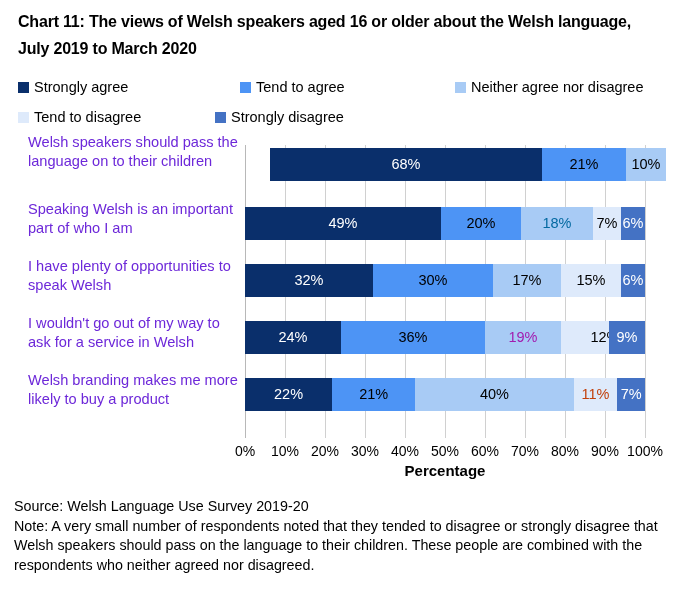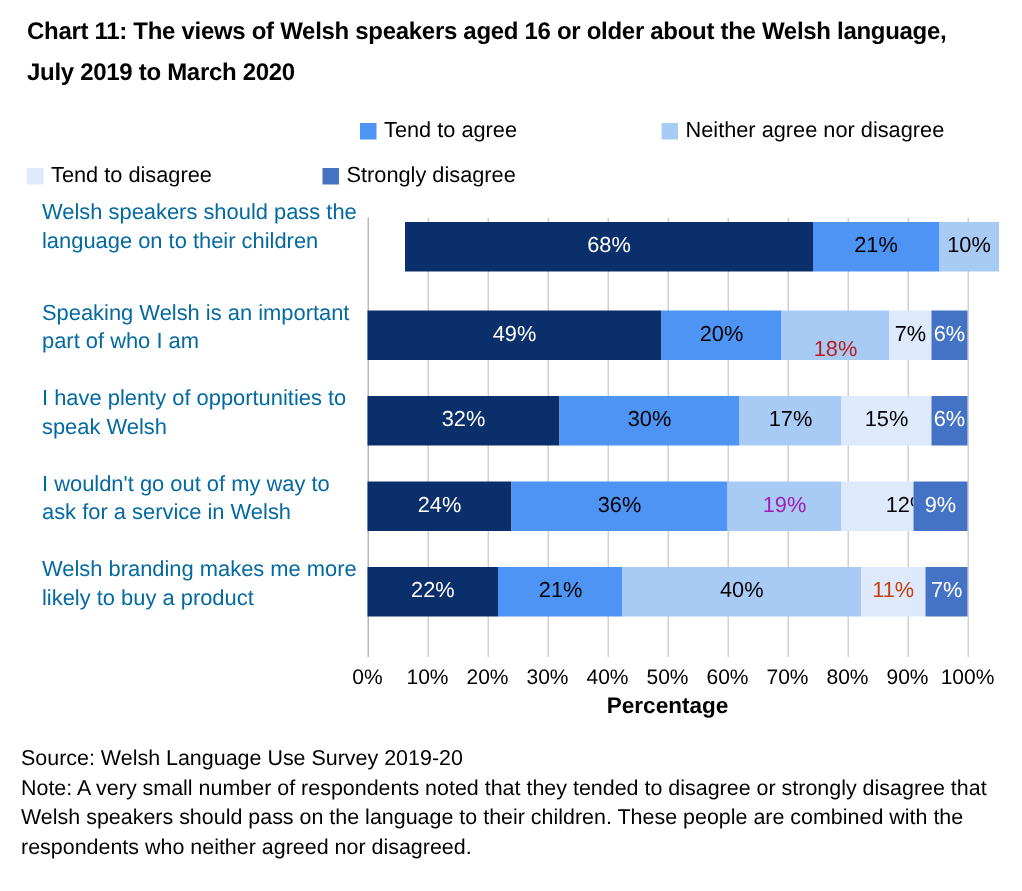--- a/index.html
+++ b/index.html
@@ -35,42 +35,42 @@
     color:#000;
   }
   .legend-swatch{
     width:11px;height:11px;
     margin-right:5px;
     flex:0 0 auto;
     display:inline-block;
   }
   .lg0{left:0px;   top:0px;}
   .lg1{left:222px; top:0px;}
-  .lg2{left:423px; top:0px;}
+  .lg2{left:437px; top:0px;}
   .lg3{left:0px;   top:30px;}
   .lg4{left:197px; top:30px;}
 
   
   .plot-wrap{
     position:absolute;
     left:0; top:140px;
     width:681px; height:345px;
   }
   .cat-labels{
     position:absolute;
     left:10px; top:0px;
     width:228px; height:298px;
   }
   .cat-label{
     position:absolute;
     left:18px;
     width:212px;
     font-size:14.6px;
     line-height:19px;
-    color:#0369a1;
+    color:#6d28d9;
     text-align:left;
   }
   .plot-area{
     position:absolute;
     left:245px; top:5px;
     width:400px; height:293px;
     box-sizing:border-box;
   }
   .gridlines{
     position:absolute;
@@ -135,20 +135,24 @@
     color:#000;
   }
   .notes div{ white-space:normal; }
 </style>
 </head>
 <body>
 
 <div class="title">Chart 11: The views of Welsh speakers aged 16 or older about the Welsh language, July 2019 to March 2020</div>
 
 <div class="legend" id="legend">
+    <div class="legend-item lg0">
+      <span class="legend-swatch" style="background: rgb(10, 47, 107);"></span>
+      <span>Strongly agree</span>
+    </div>
     <div class="legend-item lg1">
       <span class="legend-swatch" style="background: rgb(77, 148, 245);"></span>
       <span>Tend to agree</span>
     </div>
     <div class="legend-item lg2">
       <span class="legend-swatch" style="background: rgb(168, 203, 245);"></span>
       <span>Neither agree nor disagree</span>
     </div>
     <div class="legend-item lg3">
       <span class="legend-swatch" style="background: rgb(222, 234, 251);"></span>
@@ -194,21 +198,21 @@
             <span>10%</span>
           </div>
         </div>
         <div class="bar-row" style="top: 62px;">
           <div class="seg" style="width: 49%; background: rgb(10, 47, 107); color: rgb(255, 255, 255);">
             <span>49%</span>
           </div>
           <div class="seg" style="width: 20%; background: rgb(77, 148, 245); color: rgb(0, 0, 0);">
             <span>20%</span>
           </div>
-          <div class="seg" style="width: 18%; background: rgb(168, 203, 245); color: #b91c1c; align-items: flex-end;">
+          <div class="seg" style="width: 18%; background: rgb(168, 203, 245); color: #0369a1;">
             <span>18%</span>
           </div>
           <div class="seg" style="width: 7%; background: rgb(222, 234, 251); color: rgb(0, 0, 0);">
             <span>7%</span>
           </div>
           <div class="seg" style="width: 6%; background: rgb(68, 114, 196); color: rgb(255, 255, 255);">
             <span>6%</span>
           </div>
         </div>
         <div class="bar-row" style="top: 119px;">

